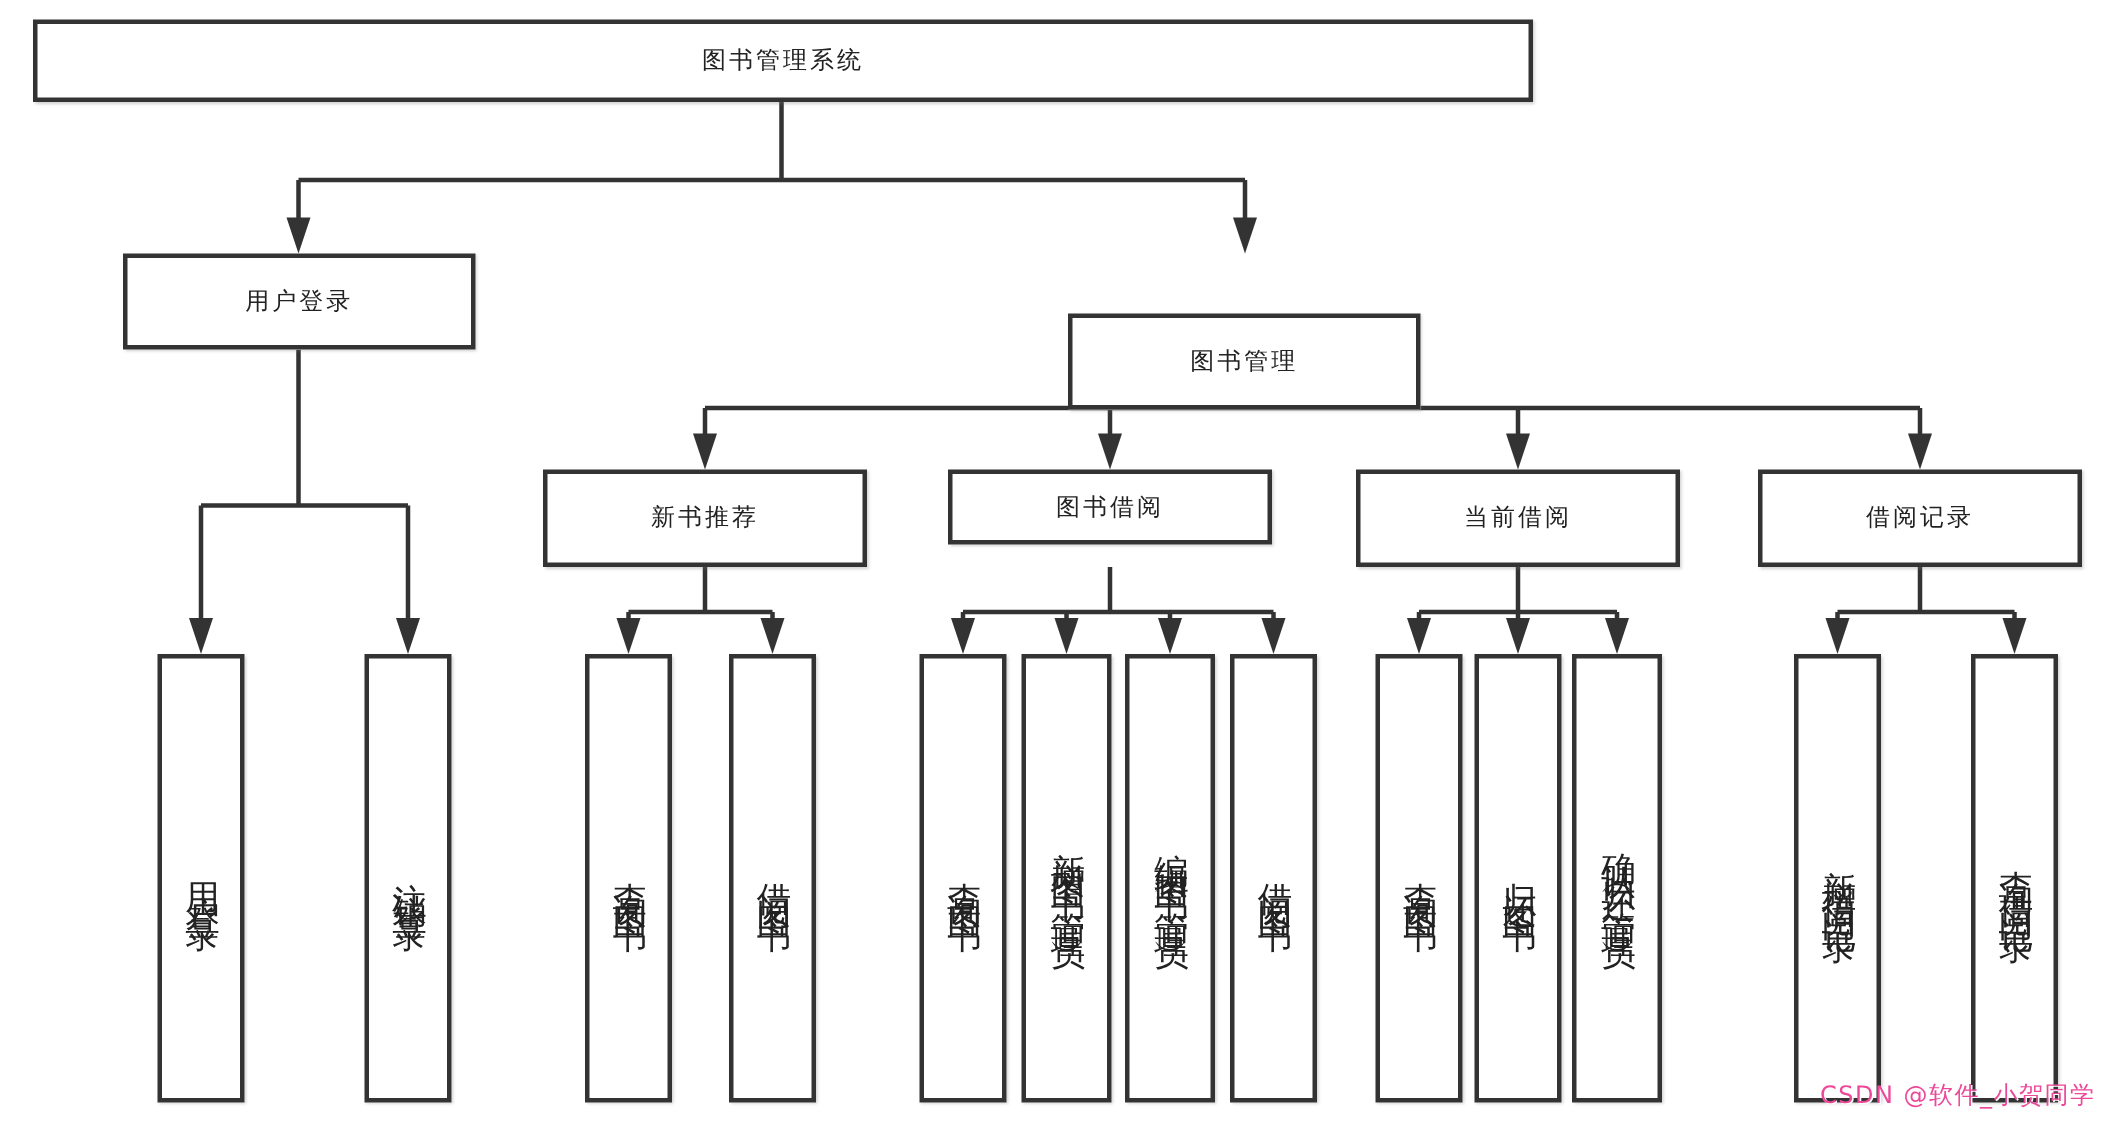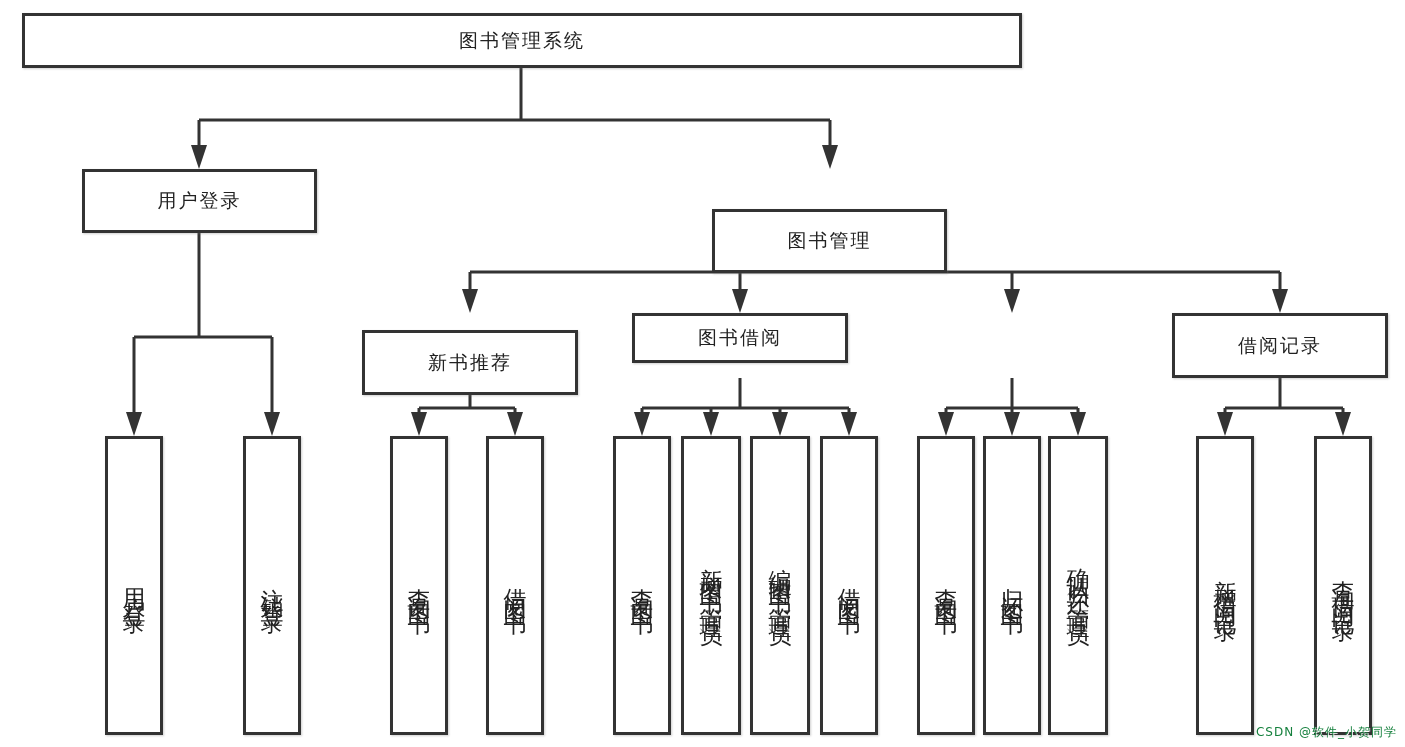--- a/index.html
+++ b/index.html
@@ -26,39 +26,39 @@
     box-sizing: border-box;
     background: #ffffff;
     border: 3px solid #333333;
     display: flex;
     align-items: center;
     justify-content: center;
     color: #222222;
     box-shadow: 1px 1px 2px rgba(120,120,120,0.35);
   }
   .h-label {
-    font-size: 19px;
+    font-size: 16px;
     letter-spacing: 2px;
     white-space: nowrap;
   }
   .v-label {
     writing-mode: vertical-rl;
     text-orientation: mixed;
     font-size: 23px;
     letter-spacing: 8px;
     line-height: 1;
     white-space: nowrap;
   }
   .watermark {
     position: absolute;
     right: 8px;
     bottom: 6px;
-    font-size: 12px;
+    font-size: 16px;
     letter-spacing: 1px;
-    color: #15803d;
+    color: #ec4899;
     text-shadow: 1px 1px 0 #ffffff;
     z-index: 5;
     white-space: nowrap;
   }
 </style>
 </head>
 <body>
 
 <div class="canvas">
 
@@ -106,25 +106,28 @@
     <span class="h-label">图书管理系统</span>
   </div>
 
   <div class="node" style="left:82px; top:169px; width:235px; height:64px;">
     <span class="h-label">用户登录</span>
   </div>
   <div class="node" style="left:712px; top:169px; width:235px; height:64px;margin-top:40px;">
     <span class="h-label">图书管理</span>
   </div>
 
-  <div class="node" style="left:362px; top:313px; width:216px; height:65px;margin-top:17px;">
+  <div class="node" style="left:362px; top:313px; width:216px; height:65px;">
     <span class="h-label">新书推荐</span>
   </div>
   <div class="node" style="left:632px; top:313px; width:216px; height:50px;">
     <span class="h-label">图书借阅</span>
+  </div>
+  <div class="node" style="left:904px; top:313px; width:216px; height:65px;">
+    <span class="h-label">当前借阅</span>
   </div>
   <div class="node" style="left:1172px; top:313px; width:216px; height:65px;">
     <span class="h-label">借阅记录</span>
   </div>
 
   <div class="node" style="left:105px; top:436px; width:58px; height:299px;">
     <span class="v-label">用户登录</span>
   </div>
   <div class="node" style="left:243px; top:436px; width:58px; height:299px;">
     <span class="v-label">注销登录</span>

